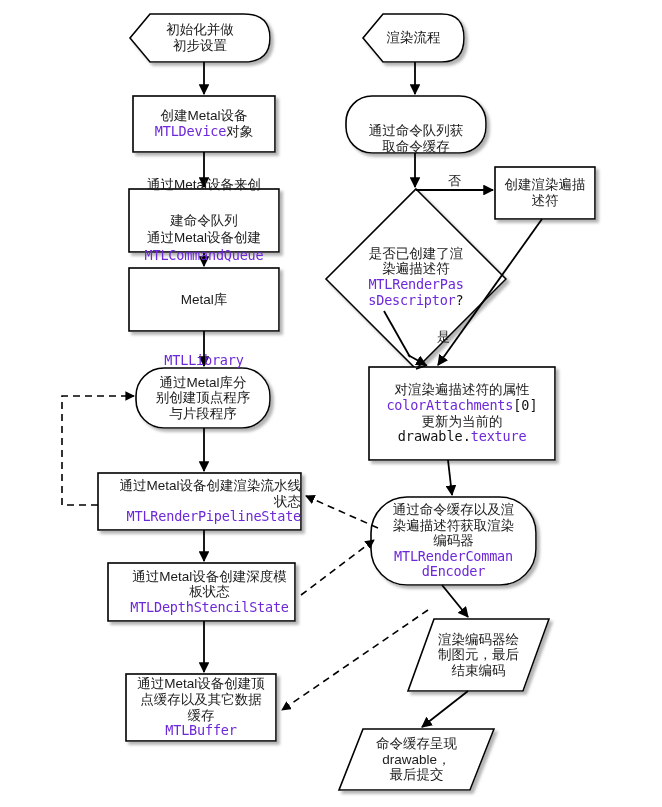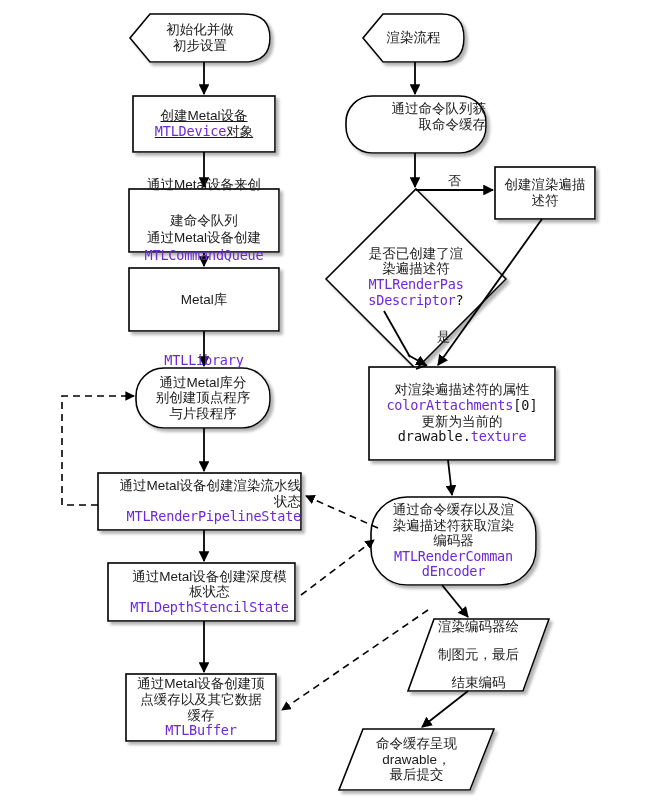--- a/index.html
+++ b/index.html
@@ -121,21 +121,21 @@
     <line x1="340" y1="528" x2="268" y2="496" stroke="#000" stroke-width="1.6" stroke-dasharray="7,5" marker-end="url(#arrow)"></line>
     <line x1="263" y1="595" x2="336" y2="540" stroke="#000" stroke-width="1.6" stroke-dasharray="7,5" marker-end="url(#arrow)"></line>
     <line x1="390" y1="610" x2="244" y2="710" stroke="#000" stroke-width="1.6" stroke-dasharray="7,5" marker-end="url(#arrow)"></line>
   </svg>
 
   <div class="node-text" style="left:92px;top:14px;width:140px;height:48px;">
     <span class="zh">初始化并做</span>
     <span class="zh">初步设置</span>
   </div>
 
-  <div class="node-text" style="left:95px;top:96px;width:142px;height:56px;text-decoration:underline;">
+  <div class="node-text" style="left:95px;top:96px;width:142px;height:56px;">
     <span class="zh">创建Metal设备</span>
     <span><span class="code">MTLDevice</span><span class="zh">对象</span></span>
   </div>
 
   <div class="node-text" style="left:91px;top:189px;width:150px;height:63px;gap:20px;">
     <span class="zh">通过Metal设备来创</span>
     <span class="zh">建命令队列</span>
     <span class="code">MTLCommandQueue</span>
   </div>
 
@@ -167,21 +167,21 @@
     <span class="zh">渲染流程</span>
   </div>
 
   <div class="node-text" style="left:88px;top:674px;width:150px;height:67px;">
     <span class="zh">通过Metal设备创建顶</span>
     <span class="zh">点缓存以及其它数据</span>
     <span class="zh">缓存</span>
     <span class="code">MTLBuffer</span>
   </div>
 
-  <div class="node-text" style="left:308px;top:84px;width:140px;height:65px;align-items:flex-end;">
+  <div class="node-text" style="left:308px;top:106px;width:140px;height:65px;">
     <span class="zh">通过命令队列获</span>
     <span class="zh">取命令缓存</span>
   </div>
 
   <div class="node-text" style="left:298px;top:239px;width:160px;height:76px;">
     <span class="zh">是否已创建了渲</span>
     <span class="zh">染遍描述符</span>
     <span class="code">MTLRenderPas</span>
     <span><span class="code">sDescriptor</span><span class="code-blk">?</span></span>
   </div>
@@ -199,21 +199,21 @@
   </div>
 
   <div class="node-text" style="left:333px;top:497px;width:165px;height:88px;">
     <span class="zh">通过命令缓存以及渲</span>
     <span class="zh">染遍描述符获取渲染</span>
     <span class="zh">编码器</span>
     <span class="code">MTLRenderComman</span>
     <span class="code">dEncoder</span>
   </div>
 
-  <div class="node-text" style="left:370px;top:619px;width:141px;height:72px;justify-content:space-between;">
+  <div class="node-text" style="left:370px;top:619px;width:141px;height:72px;">
     <span class="zh">渲染编码器绘</span>
     <span class="zh">制图元，最后</span>
     <span class="zh">结束编码</span>
   </div>
 
   <div class="node-text" style="left:301px;top:729px;width:155px;height:61px;">
     <span class="zh">命令缓存呈现</span>
     <span class="zh">drawable，</span>
     <span class="zh">最后提交</span>
   </div>

